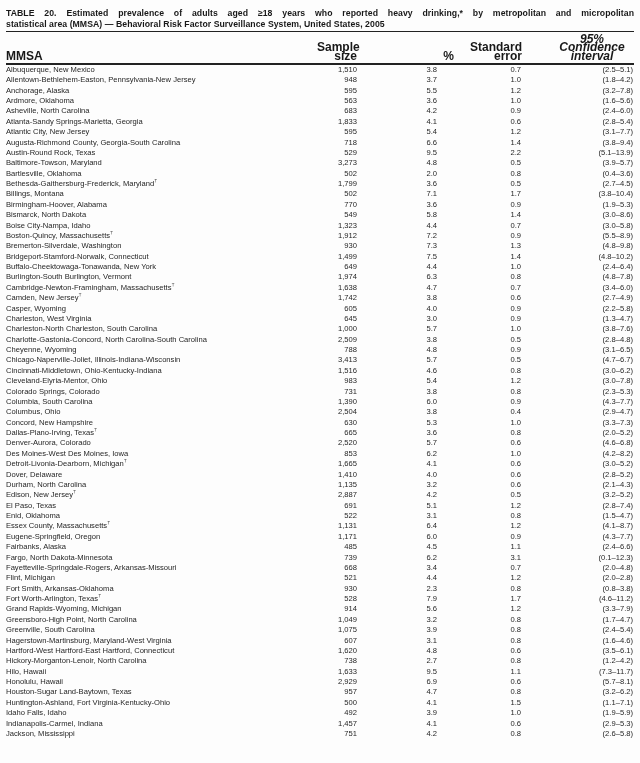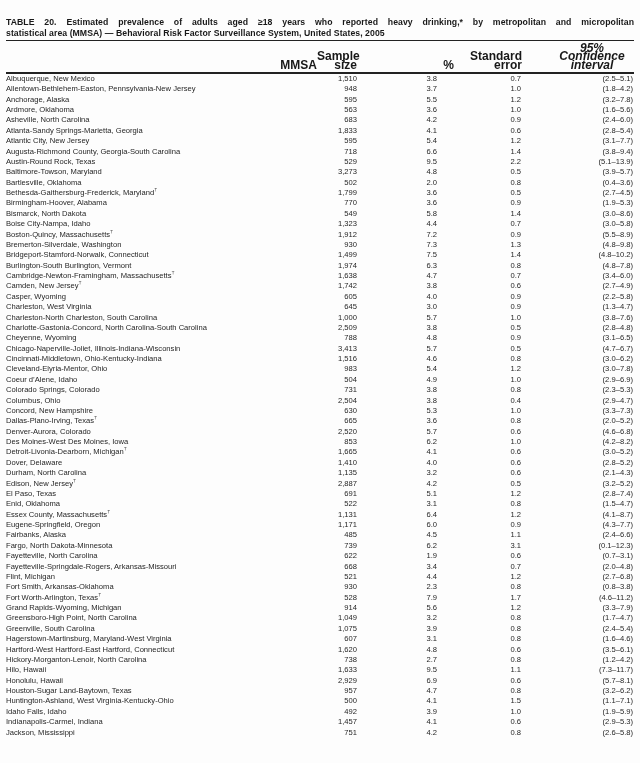--- a/index.html
+++ b/index.html
@@ -3,32 +3,32 @@
 <meta charset="utf-8">
 <style>
   html, body { margin: 0; padding: 0; }
   body {
     width: 640px; height: 763px;
     background: #fdfdfd;
     color: #1f1f1f;
     font-family: "Liberation Sans", sans-serif;
     overflow: hidden;
   }
-  .page { padding: 17px 6px 0 6px; }
+  .page { padding: 8px 6px 0 6px; }
   .title { font-weight: bold; font-size: 8.7px; line-height: 10.8px; letter-spacing: 0.05px; color: #181818; }
   .title-line1 { text-align: justify; text-align-last: justify; }
   .title-line2 { text-align: left; }
   table { width: 100%; border-collapse: collapse; table-layout: fixed; margin-top: 1px; }
   thead { border-top: 1px solid #222; border-bottom: 2px solid #222; }
   th {
     font-size: 12px; font-weight: bold; line-height: 8.8px;
     vertical-align: bottom; padding: 3px 0 2px 0;
     white-space: pre-line; color: #181818;
   }
-  th.mmsa { text-align: right; margin-left: 34px; }
+  th.mmsa { text-align: left; margin-left: 34px; }
   th.sample { text-align: right; }
   th.pct { text-align: right; }
   th.pct span { position: relative; left: 17px; }
   th.se { text-align: right; margin-top: 28px; }
   th.ci { text-align: center; padding-left: 28px; font-style: italic; }
   tbody tr { height: 10.37px; }
   td {
     font-size: 7.6px; line-height: 10.37px; padding: 0;
     white-space: nowrap; overflow: hidden; vertical-align: middle;
   }
@@ -150,20 +150,27 @@
           <td class="num ci">(0.4–3.6)</td>
         </tr>
         <tr>
           <td class="mmsa">Bethesda-Gaithersburg-Frederick, Maryland<sup class="dag">†</sup></td>
           <td class="num sample">1,799</td>
           <td class="num pct">3.6</td>
           <td class="num se">0.5</td>
           <td class="num ci">(2.7–4.5)</td>
         </tr>
         <tr>
+          <td class="mmsa">Billings, Montana</td>
+          <td class="num sample">502</td>
+          <td class="num pct">7.1</td>
+          <td class="num se">1.7</td>
+          <td class="num ci">(3.8–10.4)</td>
+        </tr>
+        <tr>
           <td class="mmsa">Birmingham-Hoover, Alabama</td>
           <td class="num sample">770</td>
           <td class="num pct">3.6</td>
           <td class="num se">0.9</td>
           <td class="num ci">(1.9–5.3)</td>
         </tr>
         <tr>
           <td class="mmsa">Bismarck, North Dakota</td>
           <td class="num sample">549</td>
           <td class="num pct">5.8</td>
@@ -192,20 +199,27 @@
           <td class="num ci">(4.8–9.8)</td>
         </tr>
         <tr>
           <td class="mmsa">Bridgeport-Stamford-Norwalk, Connecticut</td>
           <td class="num sample">1,499</td>
           <td class="num pct">7.5</td>
           <td class="num se">1.4</td>
           <td class="num ci">(4.8–10.2)</td>
         </tr>
         <tr>
+          <td class="mmsa">Buffalo-Cheektowaga-Tonawanda, New York</td>
+          <td class="num sample">649</td>
+          <td class="num pct">4.4</td>
+          <td class="num se">1.0</td>
+          <td class="num ci">(2.4–6.4)</td>
+        </tr>
+        <tr>
           <td class="mmsa">Burlington-South Burlington, Vermont</td>
           <td class="num sample">1,974</td>
           <td class="num pct">6.3</td>
           <td class="num se">0.8</td>
           <td class="num ci">(4.8–7.8)</td>
         </tr>
         <tr>
           <td class="mmsa">Cambridge-Newton-Framingham, Massachusetts<sup class="dag">†</sup></td>
           <td class="num sample">1,638</td>
           <td class="num pct">4.7</td>
@@ -269,32 +283,32 @@
           <td class="num ci">(3.0–6.2)</td>
         </tr>
         <tr>
           <td class="mmsa">Cleveland-Elyria-Mentor, Ohio</td>
           <td class="num sample">983</td>
           <td class="num pct">5.4</td>
           <td class="num se">1.2</td>
           <td class="num ci">(3.0–7.8)</td>
         </tr>
         <tr>
-          <td class="mmsa">Coeur d’Alene, Idaho</td>
-          <td class="num sample">504</td>
-          <td class="num pct">4.9</td>
-          <td class="num se">1.0</td>
-          <td class="num ci">(2.9–6.9)</td>
-        </tr>
-        <tr>
           <td class="mmsa">Colorado Springs, Colorado</td>
           <td class="num sample">731</td>
           <td class="num pct">3.8</td>
           <td class="num se">0.8</td>
           <td class="num ci">(2.3–5.3)</td>
+        </tr>
+        <tr>
+          <td class="mmsa">Columbia, South Carolina</td>
+          <td class="num sample">1,390</td>
+          <td class="num pct">6.0</td>
+          <td class="num se">0.9</td>
+          <td class="num ci">(4.3–7.7)</td>
         </tr>
         <tr>
           <td class="mmsa">Columbus, Ohio</td>
           <td class="num sample">2,504</td>
           <td class="num pct">3.8</td>
           <td class="num se">0.4</td>
           <td class="num ci">(2.9–4.7)</td>
         </tr>
         <tr>
           <td class="mmsa">Concord, New Hampshire</td>
@@ -388,39 +402,32 @@
           <td class="num ci">(2.4–6.6)</td>
         </tr>
         <tr>
           <td class="mmsa">Fargo, North Dakota-Minnesota</td>
           <td class="num sample">739</td>
           <td class="num pct">6.2</td>
           <td class="num se">3.1</td>
           <td class="num ci">(0.1–12.3)</td>
         </tr>
         <tr>
-          <td class="mmsa">Fayetteville, North Carolina</td>
-          <td class="num sample">622</td>
-          <td class="num pct">1.9</td>
-          <td class="num se">0.6</td>
-          <td class="num ci">(0.7–3.1)</td>
-        </tr>
-        <tr>
           <td class="mmsa">Fayetteville-Springdale-Rogers, Arkansas-Missouri</td>
           <td class="num sample">668</td>
           <td class="num pct">3.4</td>
           <td class="num se">0.7</td>
           <td class="num ci">(2.0–4.8)</td>
         </tr>
         <tr>
           <td class="mmsa">Flint, Michigan</td>
           <td class="num sample">521</td>
           <td class="num pct">4.4</td>
           <td class="num se">1.2</td>
-          <td class="num ci">(2.7–6.8)</td>
+          <td class="num ci">(2.0–2.8)</td>
         </tr>
         <tr>
           <td class="mmsa">Fort Smith, Arkansas-Oklahoma</td>
           <td class="num sample">930</td>
           <td class="num pct">2.3</td>
           <td class="num se">0.8</td>
           <td class="num ci">(0.8–3.8)</td>
         </tr>
         <tr>
           <td class="mmsa">Fort Worth-Arlington, Texas<sup class="dag">†</sup></td>
@@ -486,21 +493,21 @@
           <td class="num ci">(5.7–8.1)</td>
         </tr>
         <tr>
           <td class="mmsa">Houston-Sugar Land-Baytown, Texas</td>
           <td class="num sample">957</td>
           <td class="num pct">4.7</td>
           <td class="num se">0.8</td>
           <td class="num ci">(3.2–6.2)</td>
         </tr>
         <tr>
-          <td class="mmsa">Huntington-Ashland, West Virginia-Kentucky-Ohio</td>
+          <td class="mmsa">Huntington-Ashland, Fort Virginia-Kentucky-Ohio</td>
           <td class="num sample">500</td>
           <td class="num pct">4.1</td>
           <td class="num se">1.5</td>
           <td class="num ci">(1.1–7.1)</td>
         </tr>
         <tr>
           <td class="mmsa">Idaho Falls, Idaho</td>
           <td class="num sample">492</td>
           <td class="num pct">3.9</td>
           <td class="num se">1.0</td>

